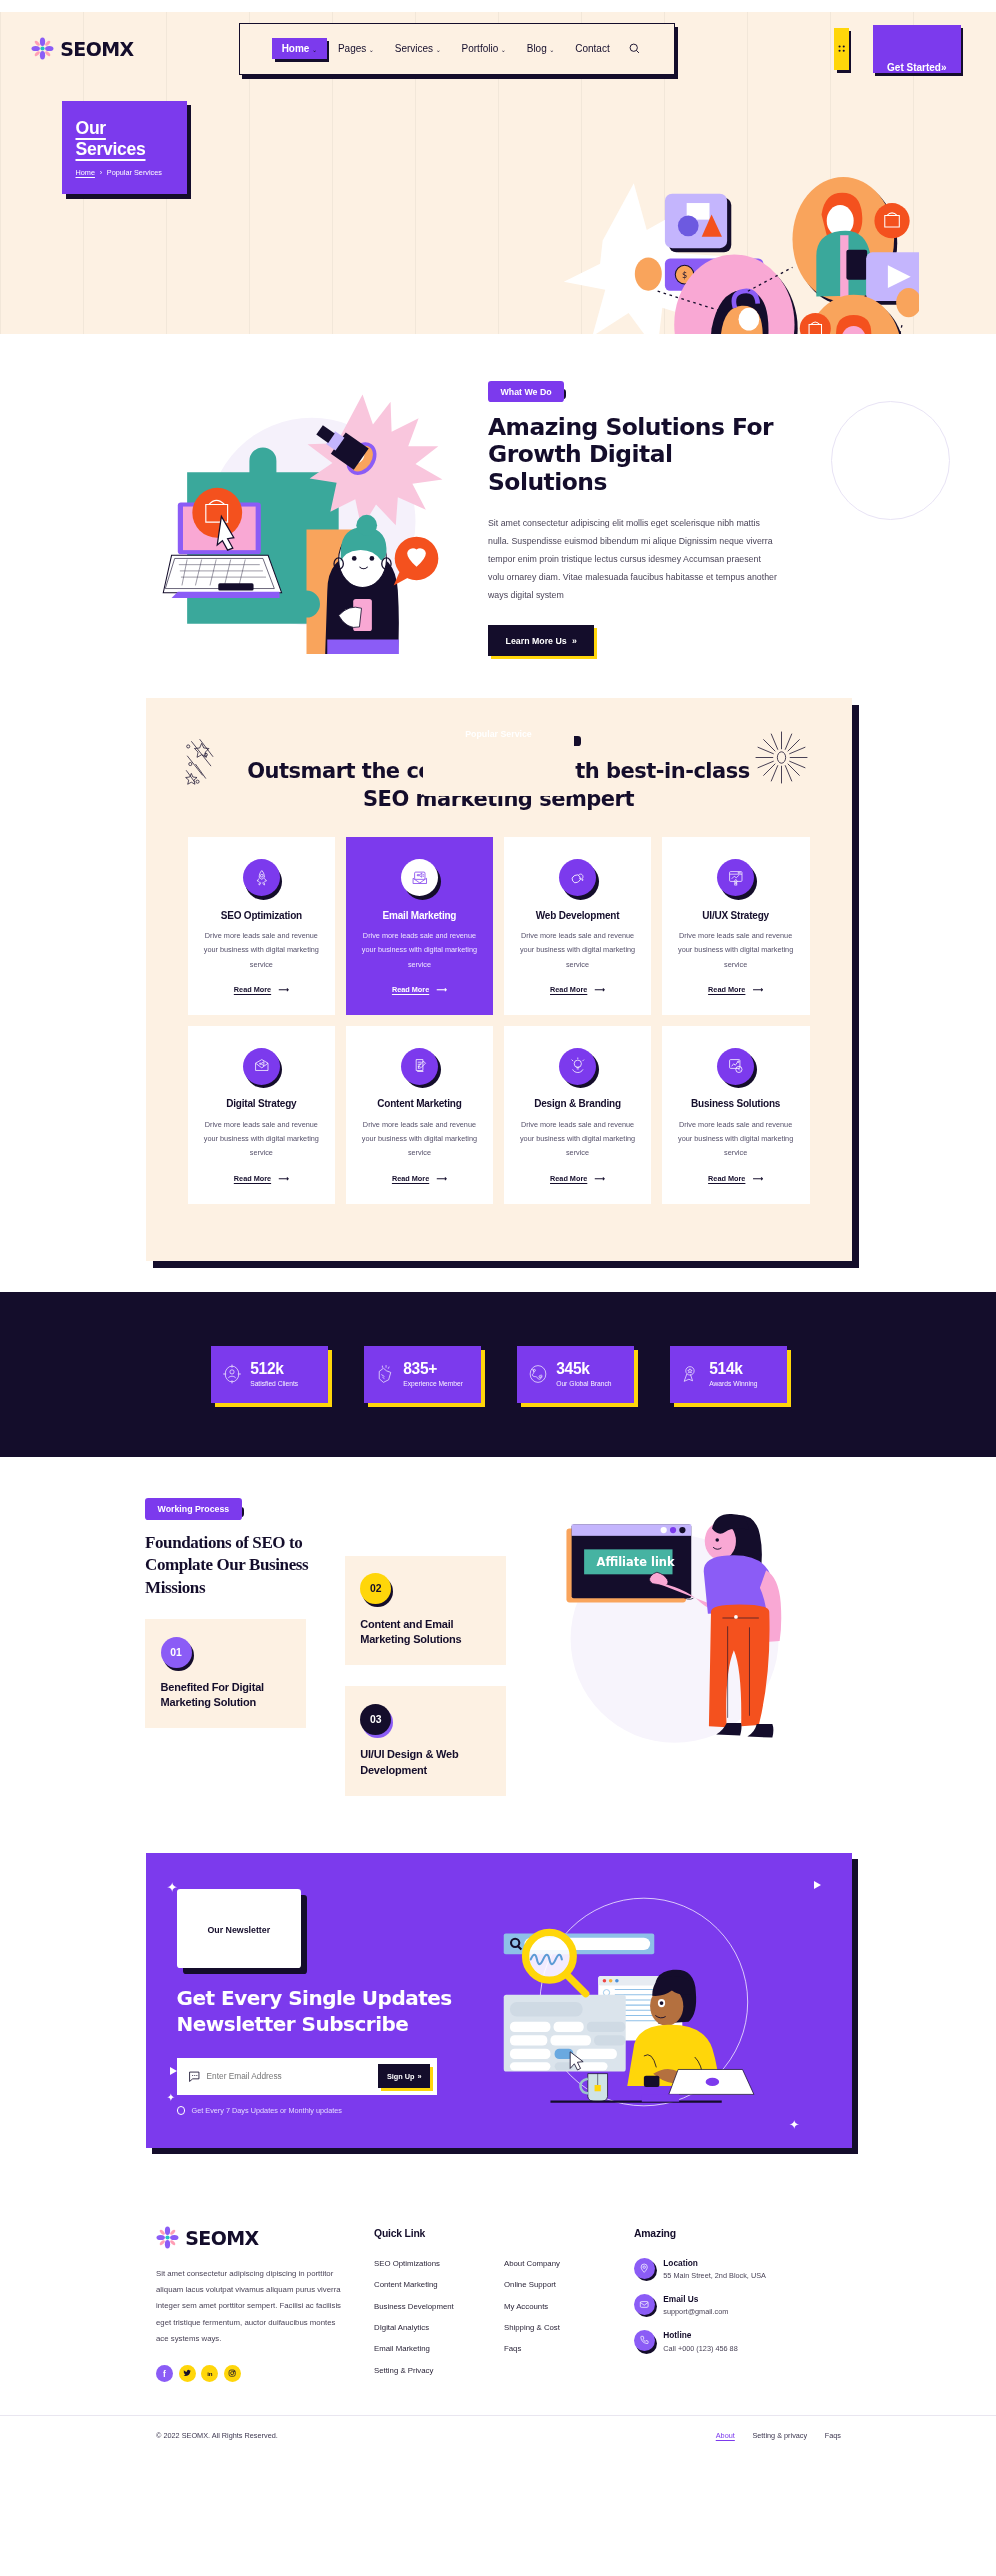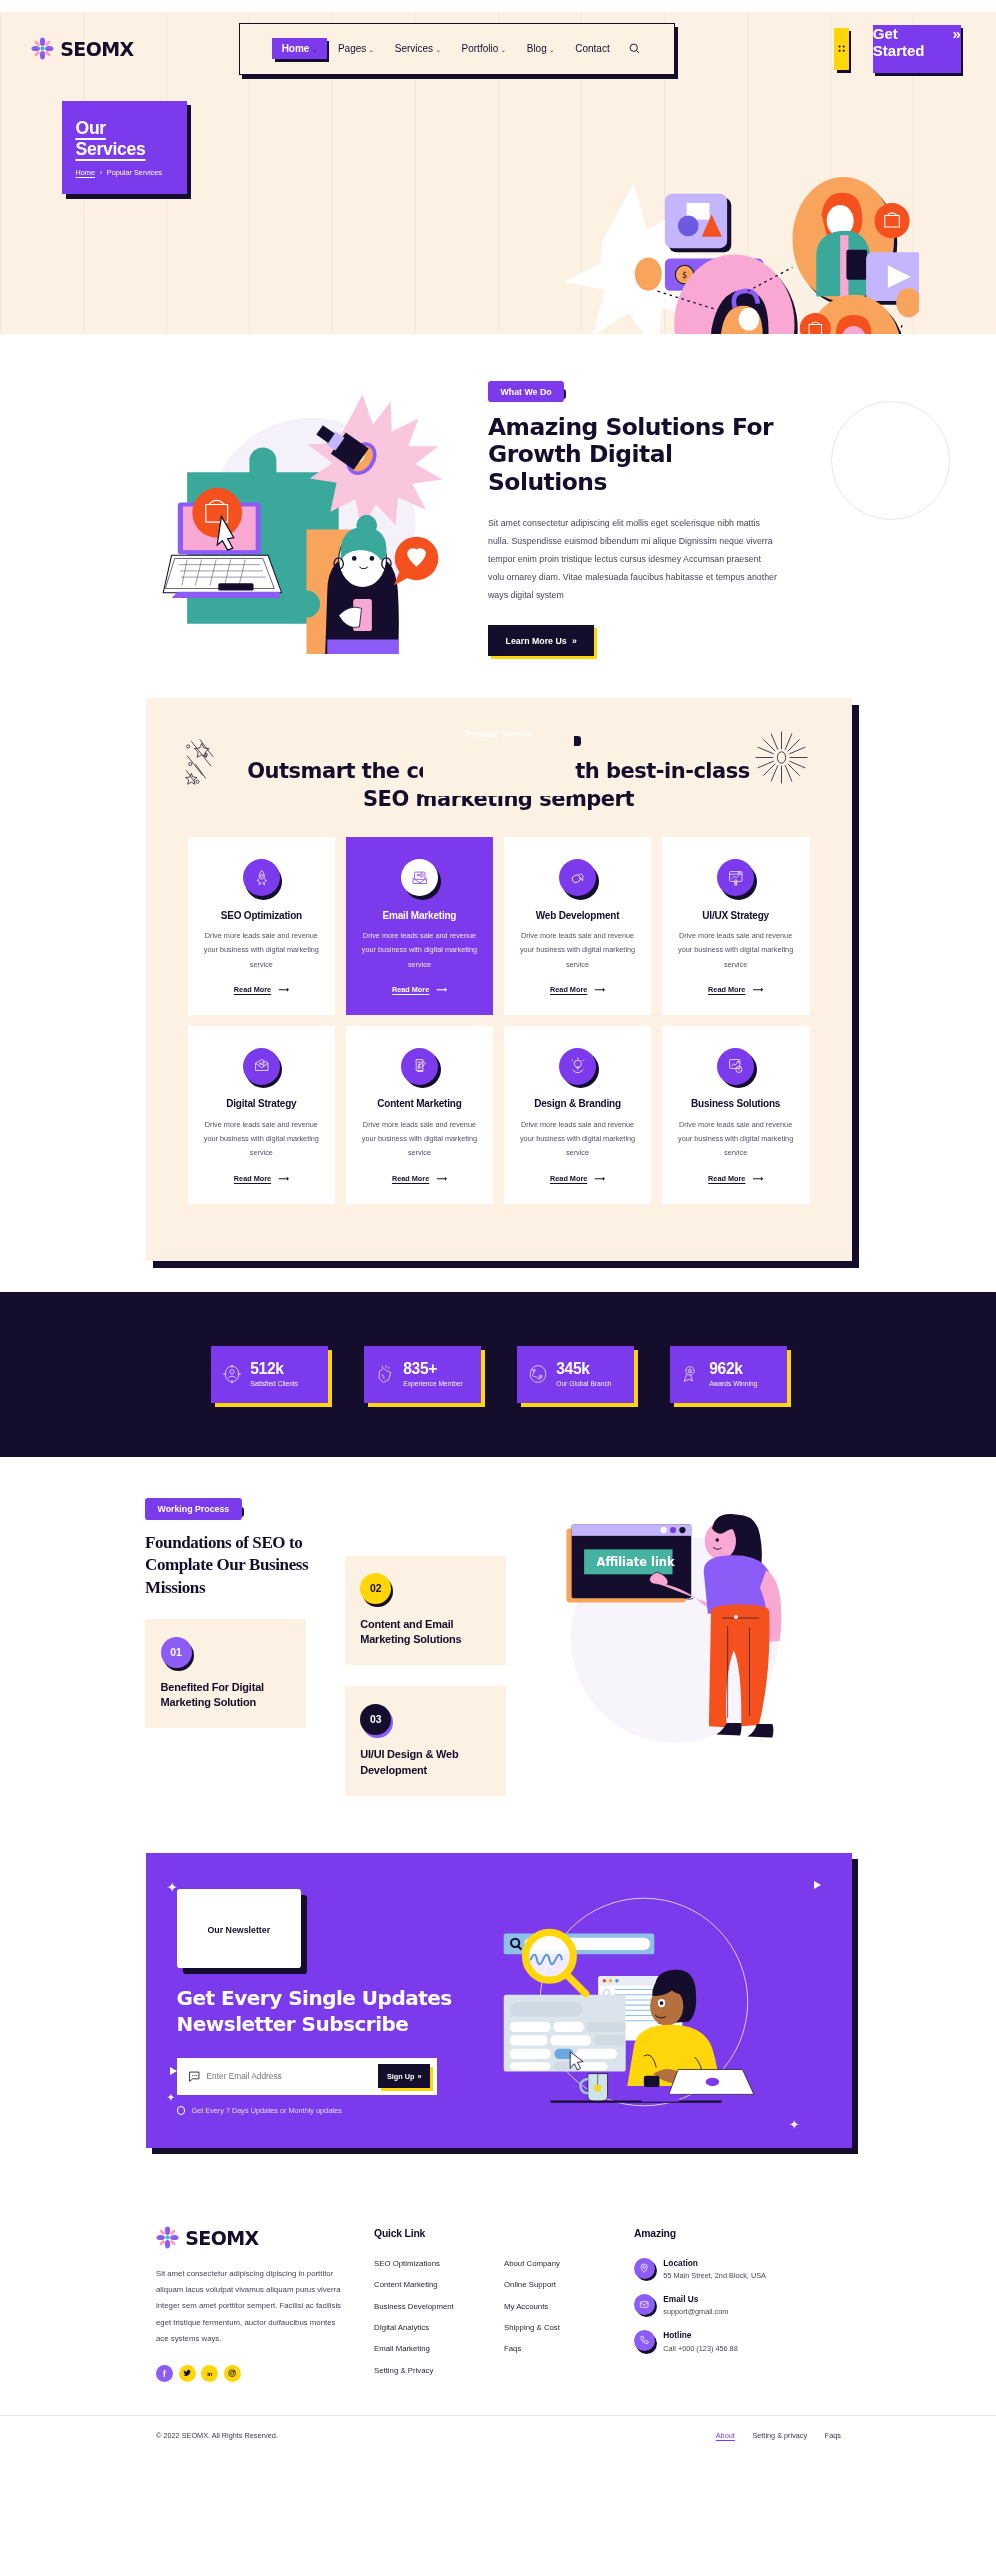--- a/index.html
+++ b/index.html
@@ -25,21 +25,21 @@
   .nav .active .btn-bg{position:absolute;inset:0;background:#7c3aed;z-index:-1}
   .nav .active .btn-sh{position:absolute;left:2.6px;top:3.1px;right:-2.6px;bottom:-3.1px;background:#140d2b;z-index:-2}
   .nav .active span.lbl{color:#fff;font-weight:600;position:relative}
   .nav .search{margin-left:7.3px;cursor:pointer}
   .spacer{flex:1}
   .yellowbtn{position:relative;width:14.5px;height:42px;margin-right:24px}
   .yellowbtn .sh{position:absolute;left:2.6px;top:3.1px;width:100%;height:100%;background:#140d2b}
   .yellowbtn .bg{position:absolute;inset:0;background:#ffd60a;display:flex;align-items:center;justify-content:center}
   .getstarted{position:relative;width:88px;height:48px;margin-right:5.2px}
   .getstarted .sh{position:absolute;left:2.6px;top:3.6px;width:100%;height:100%;background:#140d2b}
-  .getstarted .bg{position:absolute;inset:0;background:#7c3aed;color:#fff;display:flex;align-items:flex-start;justify-content:center;font-size:15px;font-weight:600;gap:0;cursor:pointer}
+  .getstarted .bg{position:absolute;inset:0;background:#7c3aed;color:#fff;display:flex;align-items:flex-end;justify-content:center;font-size:10px;font-weight:600;gap:0;cursor:pointer}
 
   .hero-body{position:relative;z-index:3;display:flex;align-items:flex-start;padding-left:31px}
   .pagehead{position:relative;width:125px;margin-left:31px;margin-top:15.6px}
   .pagehead .sh{position:absolute;left:4.2px;top:4.7px;width:100%;height:100%;background:#140d2b}
   .pagehead .bg{position:relative;background:#7c3aed;padding:17.6px 13.5px 16.6px;color:#fff}
   .pagehead h1{font-size:17.6px;font-weight:800;letter-spacing:-0.3px;text-decoration:underline;text-underline-offset:3.6px;text-decoration-thickness:1.6px;margin-bottom:8.3px}
   .crumb{font-size:7.3px;display:flex;align-items:center;gap:4.7px}
   .crumb a{color:#fff;text-decoration:underline;text-underline-offset:1.6px}
   .hero-art{position:absolute;right:78px;top:67px;width:363px;height:239px}
 
@@ -630,21 +630,21 @@
       <div class="sh"></div>
       <div class="bg">
         <span>
           <svg width="22" height="22" viewBox="0 0 42 42" fill="none" stroke="#fff" stroke-width="1.3">
                 <circle cx="19" cy="15" r="8"></circle>
                 <path d="M19 11l1.2 2.6 2.8.3-2 2 .6 2.8-2.6-1.4-2.6 1.4.6-2.8-2-2 2.8-.3Z"></path>
                 <path d="M13 21l-5 14 9-4 7 3-4-12"></path>
               </svg>
         </span>
         <span>
-          <span class="num">962k</span>
+          <span class="num">514k</span>
           <span class="lbl" style="display:block">Awards Winning</span>
         </span>
       </div>
     </div>
   </div>
 </section>
 
 <section class="process">
   <div class="proc-inner">
     <div class="proc-left">

